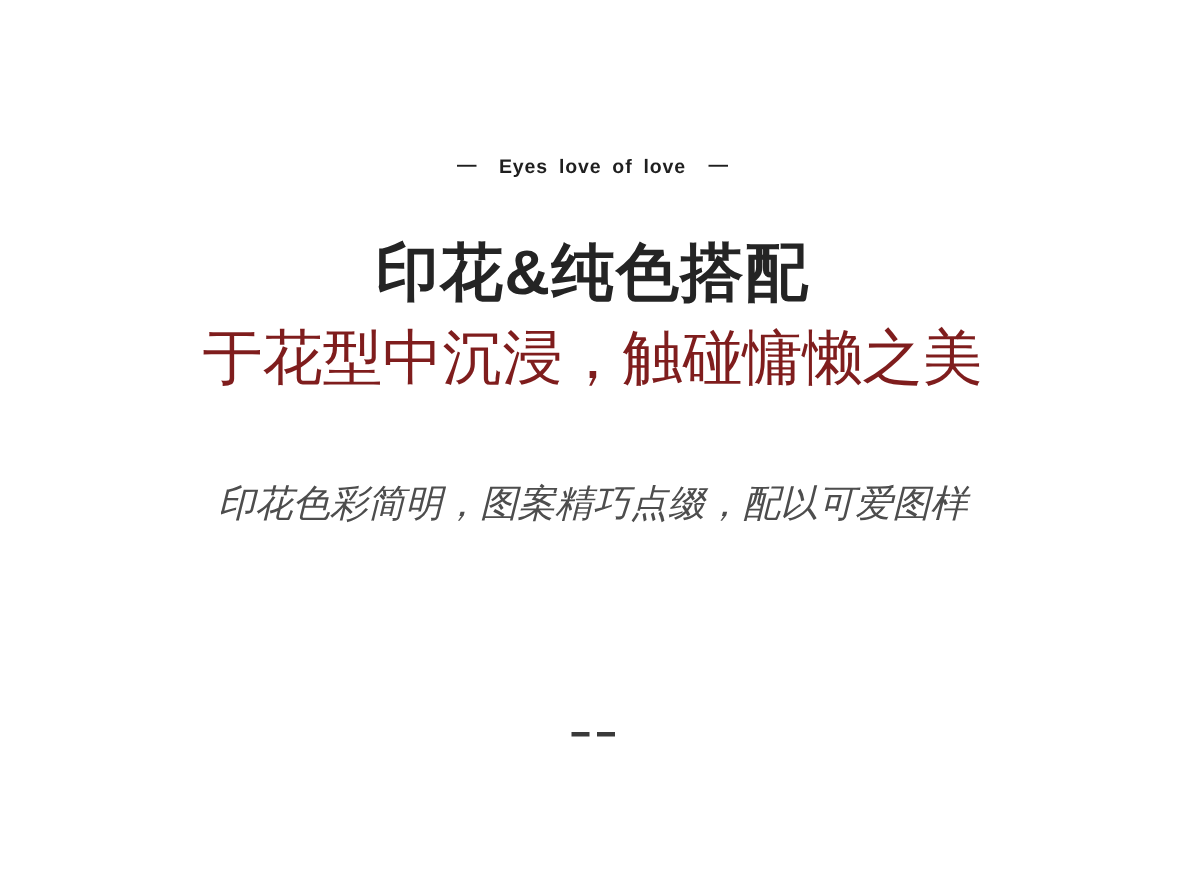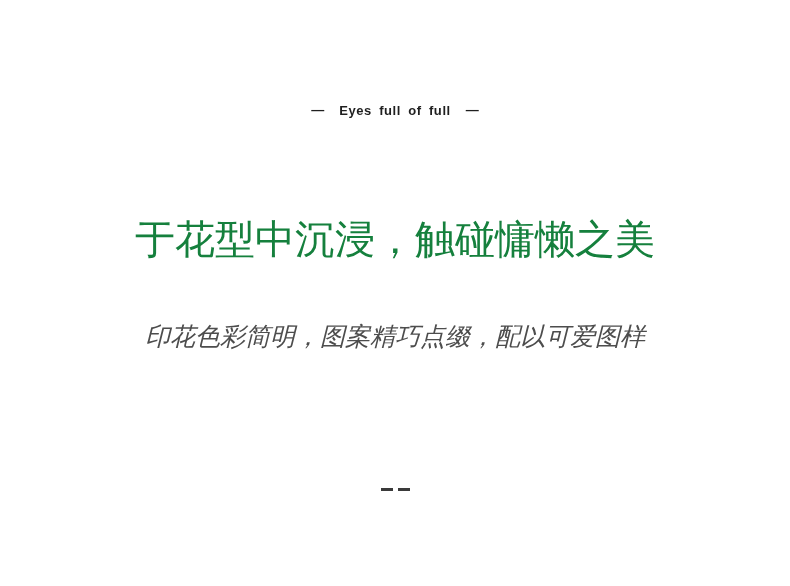--- a/index.html
+++ b/index.html
@@ -58,21 +58,21 @@
   .subtitle {
     position: absolute;
     top: 212px;
     left: 0;
     width: 100%;
     margin: 0;
     text-align: center;
     font-size: 40px;
     line-height: 54px;
     font-weight: 400;
-    color: #15803d;
+    color: #7f1d1d;
   }
   
   .body-lines {
     position: absolute;
     top: 318px;
     left: 0;
     width: 100%;
     text-align: center;
     color: #4d4d4d;
     font-style: italic;
@@ -101,24 +101,25 @@
     background: #3a3a3a;
   }
 </style>
 </head>
 <body>
 
 <div class="canvas">
 
   <div class="tagline">
     <span class="tagline-dash">—</span>
-    <span class="tagline-label">Eyes full of full</span>
+    <span class="tagline-label">Eyes love of love</span>
     <span class="tagline-dash">—</span>
   </div>
 
+  <h1 class="title">印花&amp;纯色搭配</h1>
 
   <h2 class="subtitle">于花型中沉浸，触碰慵懒之美</h2>
 
   <div class="body-lines">
     <p class="body-line">印花色彩简明，图案精巧点缀，配以可爱图样</p>
   </div>
 
   <div class="divider">
     <span class="divider-dash"></span>
     <span class="divider-dash"></span>

